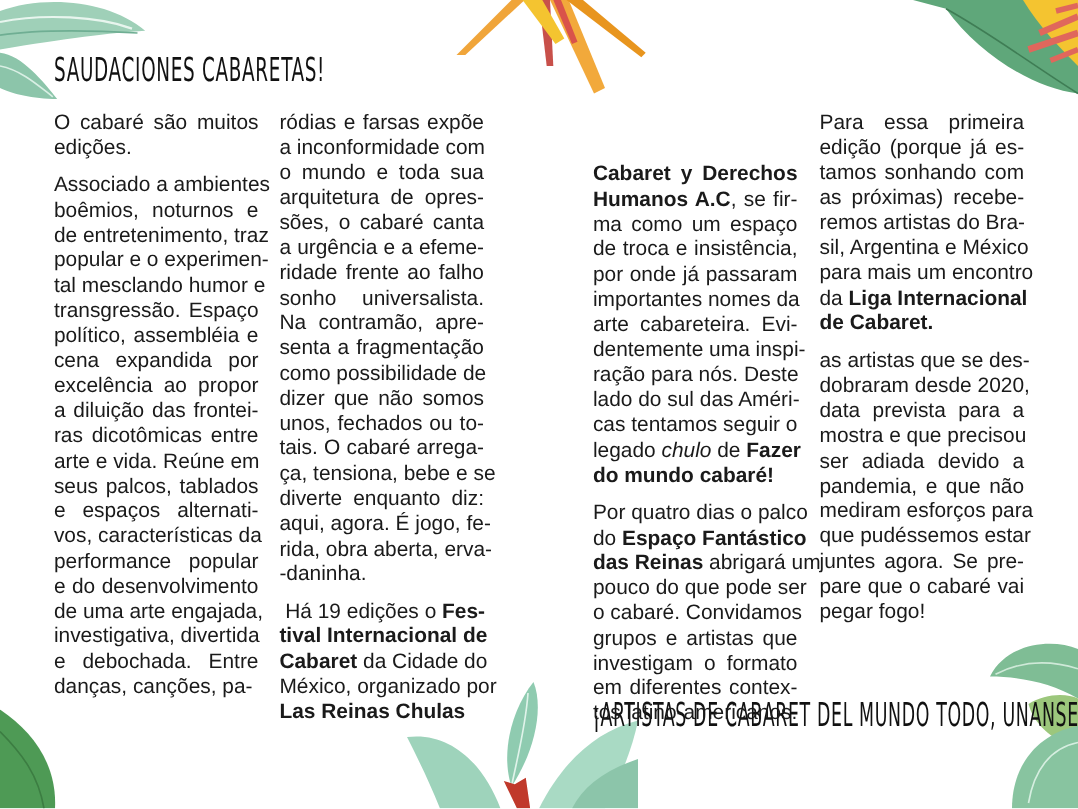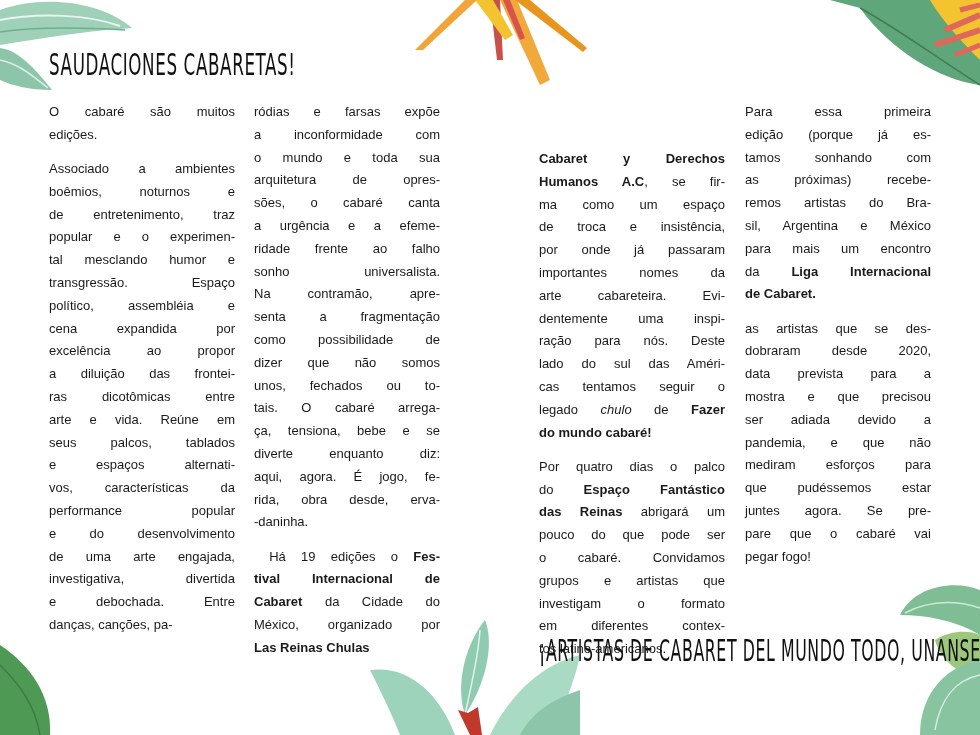--- a/index.html
+++ b/index.html
@@ -5,21 +5,21 @@
   html, body { margin:0; padding:0; }
   body { width:980px; height:735px; position:relative; overflow:hidden; background:#ffffff; font-family:"Liberation Sans", sans-serif; color:#1a1a1a; }
   .deco { position:absolute; }
   .heading {
     position:absolute; font-family:"DejaVu Sans Condensed","DejaVu Sans", sans-serif;
     text-transform:uppercase; color:#111; font-weight:400; letter-spacing:1px;
     transform:scaleX(0.62); transform-origin:left center; white-space:nowrap;
   }
   .h1 { left:49px; top:47px; font-size:30px; }
   .h2 { left:539px; top:633px; font-size:30px; transform:scaleX(0.585); }
-  .col { position:absolute; font-size:13px; line-height:22.8px; text-align:justify; }
+  .col { position:absolute; font-size:19px; line-height:22.8px; text-align:justify; }
   .col p { margin:0 0 11.5px 0; }
   .col .ln { display:block; text-align:justify; text-align-last:justify; white-space:nowrap; }
   .col .ln.last { text-align-last:left; }
   .c1 { left:49px; top:101px; width:186px; }
   .c2 { left:254px; top:101px; width:186px; }
   .c3 { left:539px; top:101px; width:186px;margin-top:47px; }
   .c4 { left:745px; top:101px; width:186px; }
   b { font-weight:700; }
   i { font-style:italic; }
 </style>
@@ -119,21 +119,21 @@
       <span class="ln">sonho universalista.</span>
       <span class="ln">Na contramão, apre-</span>
       <span class="ln">senta a fragmentação</span>
       <span class="ln">como possibilidade de</span>
       <span class="ln">dizer que não somos</span>
       <span class="ln">unos, fechados ou to-</span>
       <span class="ln">tais. O cabaré arrega-</span>
       <span class="ln">ça, tensiona, bebe e se</span>
       <span class="ln">diverte enquanto diz:</span>
       <span class="ln">aqui, agora. É jogo, fe-</span>
-      <span class="ln">rida, obra desde, erva-</span>
+      <span class="ln">rida, obra aberta, erva-</span>
       <span class="ln last">-daninha.</span>
     </p>
     <p>
       <span class="ln">&nbsp;Há 19 edições o <b>Fes-</b></span>
       <span class="ln"><b>tival Internacional de</b></span>
       <span class="ln"><b>Cabaret</b> da Cidade do</span>
       <span class="ln">México, organizado por</span>
       <span class="ln last"><b>Las Reinas Chulas</b></span>
     </p>
   </div>

